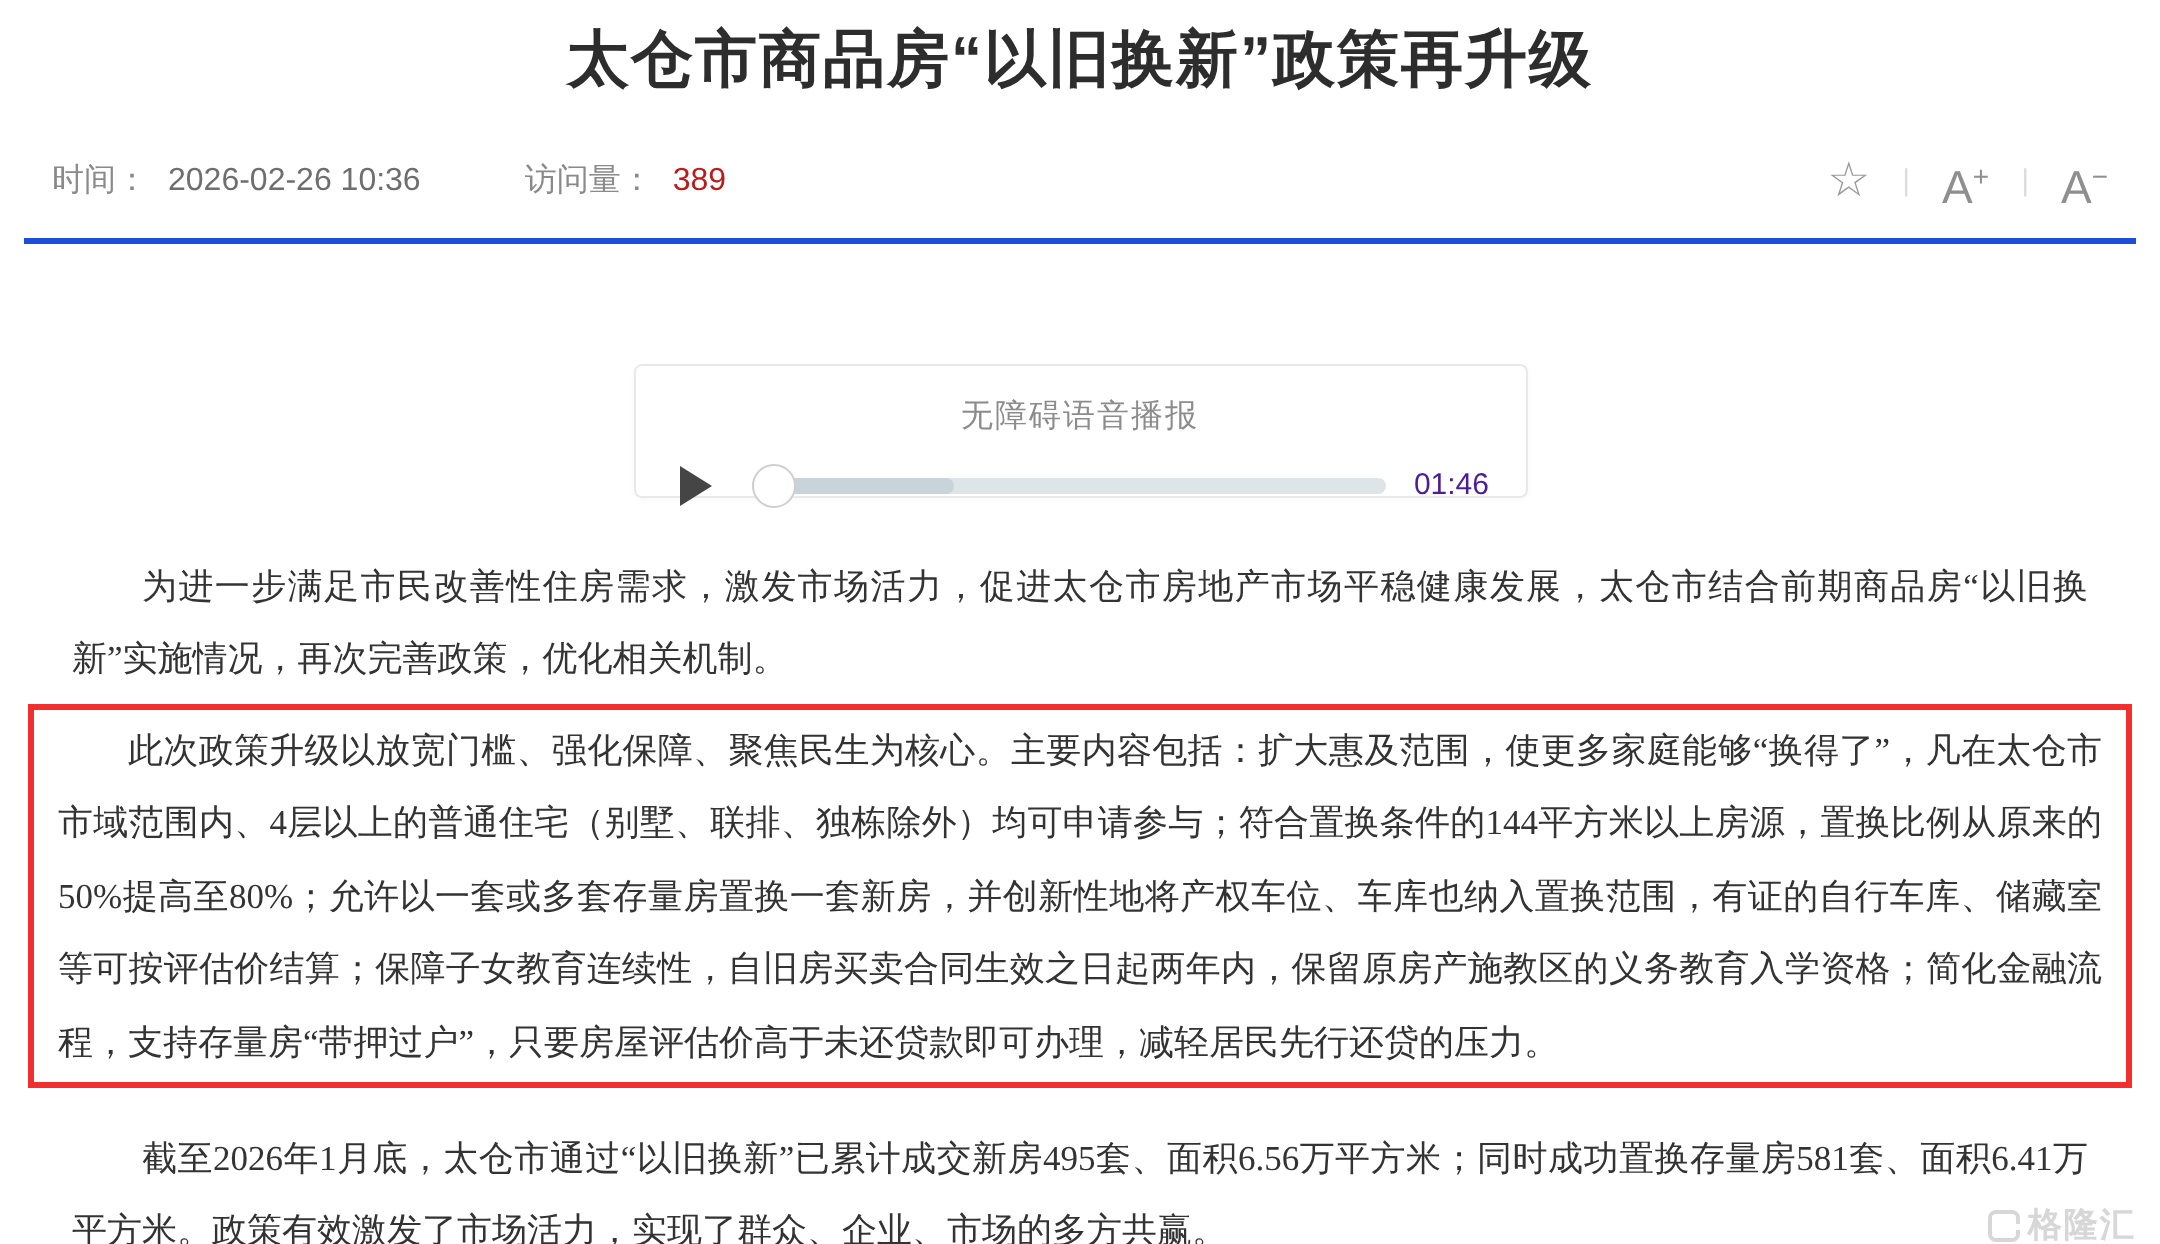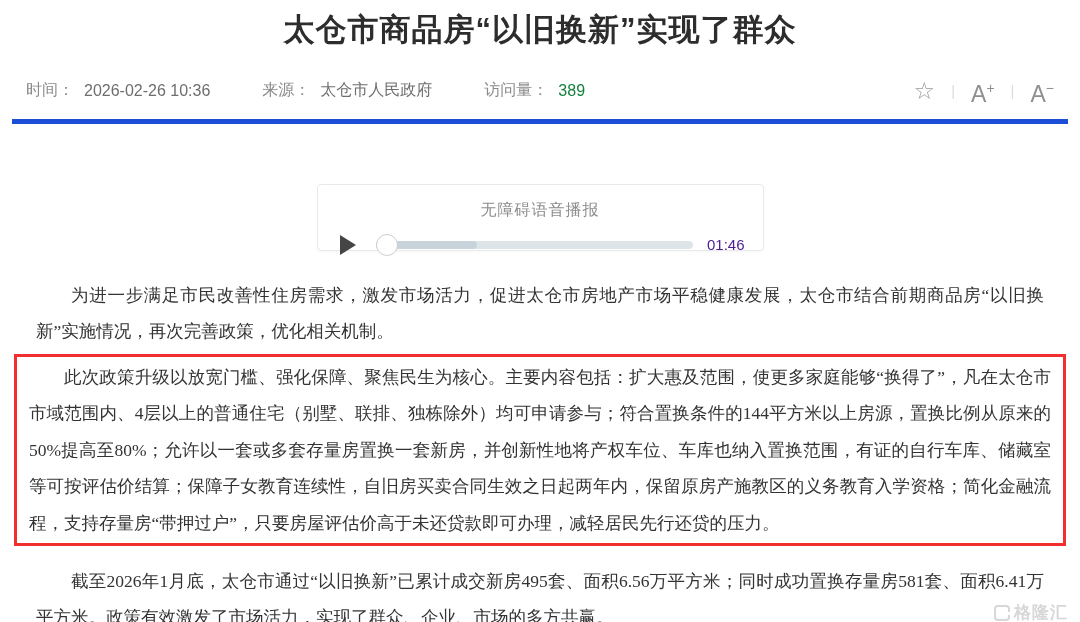--- a/index.html
+++ b/index.html
@@ -20,30 +20,30 @@
     font-weight: 700;
     color: #2d2d2d;
     letter-spacing: 1px;
     line-height: 44px;
   }
 
   
   .meta-row {
     margin: 24px 12px 0 12px;
     padding: 0 14px 13px 14px;
-    border-bottom: 5px solid #1d4ed8;
+    border-bottom: 3px solid #1d4ed8;
     display: flex;
     align-items: center;
     font-size: 16px;
     color: #8a8a8a;
   }
   .meta-item { display: flex; align-items: center; margin-right: 52px; white-space: nowrap; }
   .meta-label { color: #8a8a8a; margin-right: 10px; }
   .meta-value { color: #6e6e6e; }
-  .meta-value.views { color: #15803d; }
+  .meta-value.views { color: #b91c1c; }
   .meta-spacer { flex: 1; }
   .meta-tools { display: flex; align-items: center; color: #8f8f8f; }
   .favorite-icon { font-size: 24px; color: #9a9a9a; cursor: pointer; line-height: 24px; }
   .tool-divider { color: #dcdcdc; margin: 0 16px; font-size: 15px; }
   .font-btn { font-size: 23px; color: #8f8f8f; cursor: pointer; line-height: 24px; }
   .font-btn sup { font-size: 14px; }
 
   
   .player-card {
     width: 447px;
@@ -156,30 +156,26 @@
     right: -2.5px; top: 5px;
     width: 7px; height: 3px;
     background: #ffffff;
   }
 </style>
 </head>
 <body>
 
 <div class="article">
 
-  <h1 class="page-title">太仓市商品房“以旧换新”实现了群众</h1>
+  <h1 class="page-title">太仓市商品房“以旧换新”政策再升级</h1>
 
   <div class="meta-row">
     <div class="meta-item">
       <span class="meta-label">时间：</span>
       <span class="meta-value">2026-02-26 10:36</span>
-    </div>
-    <div class="meta-item">
-      <span class="meta-label">来源：</span>
-      <span class="meta-value">太仓市人民政府</span>
     </div>
     <div class="meta-item">
       <span class="meta-label">访问量：</span>
       <span class="meta-value views">389</span>
     </div>
     <div class="meta-spacer"></div>
     <div class="meta-tools">
       <span class="favorite-icon">☆</span>
       <span class="tool-divider">|</span>
       <span class="font-btn"><span>A</span><sup>+</sup></span>

